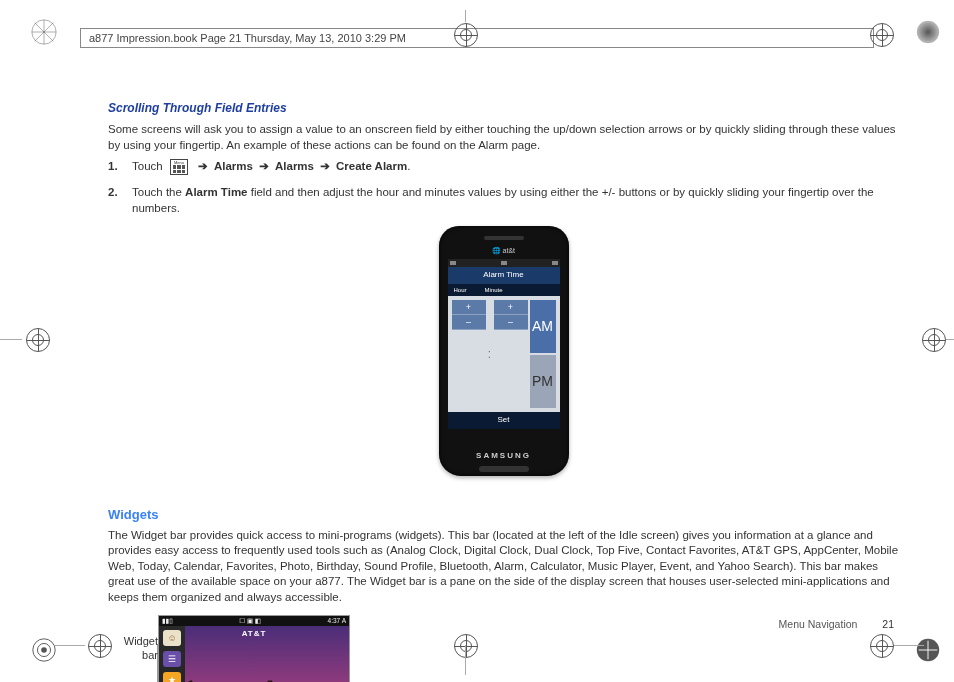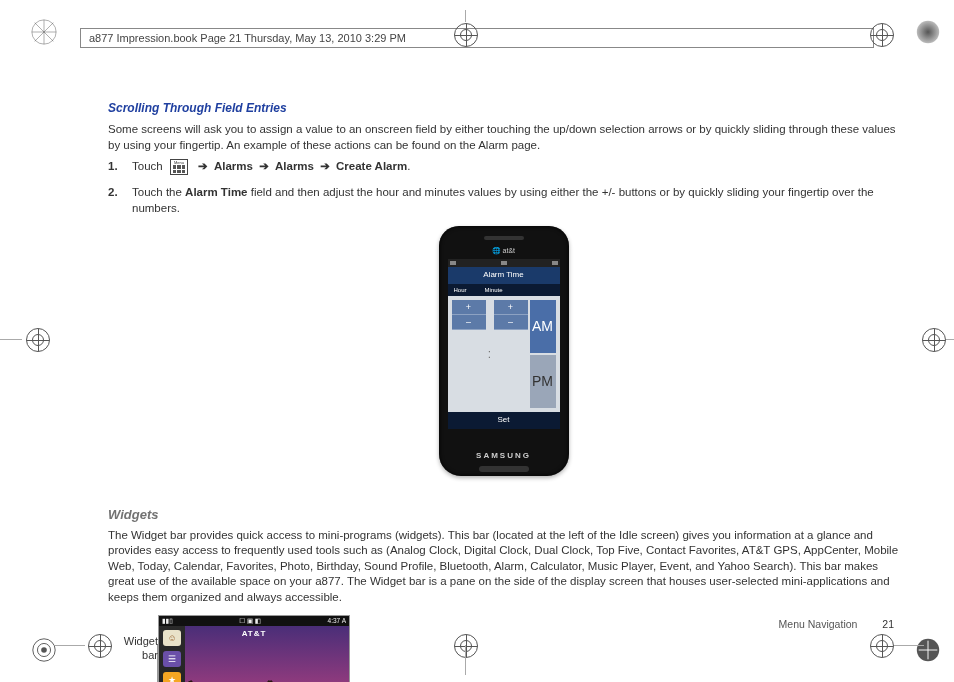--- a/index.html
+++ b/index.html
@@ -72,25 +72,24 @@
     color: #333;
   }
   .section-title-blue-italic {
     color: #2040a0;
     font-style: italic;
     font-weight: bold;
     margin-bottom: 6px;
     font-size: 12px;
   }
   .section-title-blue-bold {
-    color: #737373;
+    color: #3b82f6;
     font-weight: bold;
     font-size: 13px;
     margin-bottom: 4px;
-    font-style: italic;
   }
   .body-p {
     margin: 0 0 6px 0;
     text-align: left;
   }
   .menu-icon {
     display: inline-block;
     width: 16px; height: 14px;
     border: 1px solid #444;
     vertical-align: middle;

